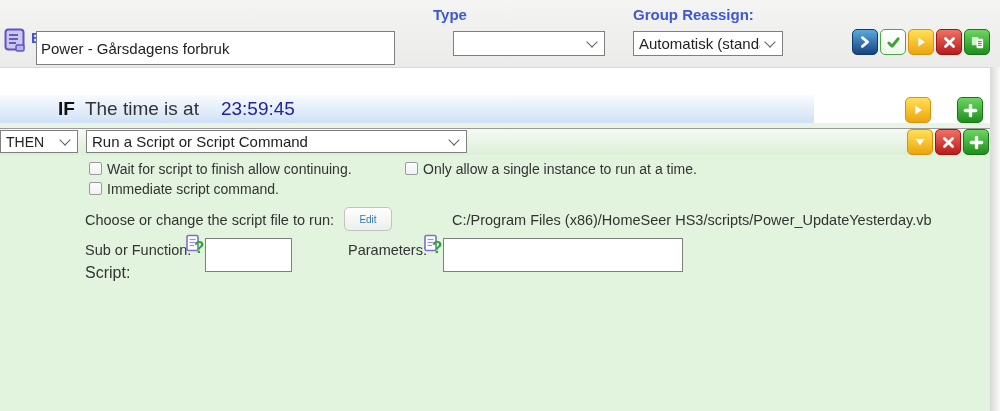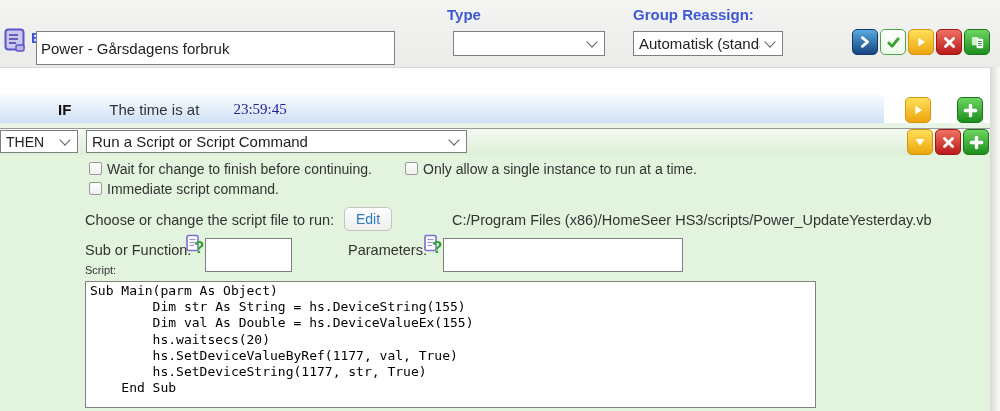--- a/index.html
+++ b/index.html
@@ -26,38 +26,38 @@
   
   .icon-btn{width:26px;height:26px;border-radius:5px;box-sizing:border-box;
     display:flex;align-items:center;justify-content:center;flex:none;cursor:pointer;}
   .b-blue {background:linear-gradient(#58aadf,#16437e);border:1px solid #0f3a6d;}
   .b-yellow{background:linear-gradient(#ffe059,#eca50d);border:1px solid #d4940c;}
   .b-red  {background:linear-gradient(#ee7263,#ba1b1b);border:1px solid #a01414;}
   .b-green{background:linear-gradient(#6ed561,#1d8f1d);border:1px solid #177717;}
   .b-check{background:linear-gradient(#ffffff,#eef7ec);border:1px solid #4aa843;}
   .btn-row{position:absolute;display:flex;gap:2px;}
   
-  .if-row{position:absolute;left:0;top:95px;width:884px;height:28px;
-    background:linear-gradient(#f8fbfe,#cfe1f6);display:flex;align-items:center;font-size:15px;gap:28px;}
+  .if-row{position:absolute;left:0;top:95px;width:814px;height:28px;
+    background:linear-gradient(#f8fbfe,#cfe1f6);display:flex;align-items:center;font-size:19px;}
   .if-kw{margin-left:58px;font-weight:bold;color:#111;}
   .if-text{margin-left:10px;color:#333;}
-  .if-time{margin-left:6px;color:#22229b;font-family:Liberation Serif, serif;}
+  .if-time{margin-left:22px;color:#22229b;}
   .strip{position:absolute;left:0;top:123px;width:990px;height:5px;background:#e9f4e6;}
   .then-band{position:absolute;left:0;top:128px;width:990px;height:27px;
     border-top:1px solid #9a9a9a;background:linear-gradient(#f5faf3,#dcefd7);box-sizing:border-box;}
   
   .content{position:absolute;left:0;top:155px;width:990px;height:256px;background:#e2f3de;}
   .right-strip{position:absolute;left:990px;top:67px;width:10px;height:344px;
     background:linear-gradient(to right,#d9d9d7,#fafaf8);}
   .checkbox{position:absolute;width:13px;height:13px;background:linear-gradient(#fdfdfd,#f1f1f1);
     border:1px solid #9a9a9a;border-radius:2px;box-sizing:border-box;}
   .plain{position:absolute;font-size:14px;color:#333;white-space:nowrap;}
   .edit-btn{position:absolute;left:344px;top:207px;width:48px;height:24px;border-radius:5px;
     background:linear-gradient(#fefefe,#eeeeec);border:1px solid #c3c3c1;box-sizing:border-box;
-    font-size:14px;color:#2f79bf;display:flex;align-items:center;justify-content:center;cursor:pointer;}
+    font-size:10px;color:#2f79bf;display:flex;align-items:center;justify-content:center;cursor:pointer;}
   .script-area{position:absolute;left:85px;top:281px;width:731px;height:127px;
     background:#fff;border:1px solid #808080;box-sizing:border-box;resize:none;overflow:hidden;
     font-family:"DejaVu Sans Mono","Liberation Mono",monospace;font-size:13px;line-height:16.2px;
     color:#000;padding:1px 4px;white-space:pre;}
   .help-ic{position:absolute;width:18px;height:21px;}
   .ev-ic{position:absolute;left:4px;top:28px;width:23px;height:25px;}
 </style>
 </head>
 <body>
 
@@ -68,21 +68,21 @@
       <rect x="1.5" y="1.5" width="18" height="20" rx="3" fill="#cbc7ee" stroke="#5c55c8" stroke-width="2"></rect>
       <line x1="5" y1="7" x2="14" y2="7" stroke="#4a44a8" stroke-width="1.6"></line>
       <line x1="5" y1="11" x2="14" y2="11" stroke="#4a44a8" stroke-width="1.6"></line>
       <line x1="5" y1="15" x2="12" y2="15" stroke="#4a44a8" stroke-width="1.6"></line>
       <rect x="12" y="17" width="8" height="6" rx="1.5" fill="#b9b4ea" stroke="#5c55c8" stroke-width="1.4"></rect>
     </svg>
 
     <div class="blue-label" style="left:31px;margin-top:23px;">Event Name:</div>
     <input class="text-input" style="left: 36px; top: 31px; width: 359px; height: 24px;" value="Power - Gårsdagens forbruk">
 
-    <div class="blue-label" style="left:447px;">Type</div>
+    <div class="blue-label" style="left:433px;">Type</div>
     <div class="fake-select" style="left:453px;top:31px;width:152px;height:25px;">
       <span class="sel-text"></span>
       <span class="chev"></span>
     </div>
 
     <div class="blue-label" style="left:633px;">Group Reassign:</div>
     <div class="fake-select" style="left:633px;top:31px;width:150px;height:25px;">
       <span class="sel-text">Automatisk (standard</span>
       <span class="chev"></span>
     </div>
@@ -164,21 +164,21 @@
     <svg width="15" height="15" viewBox="0 0 16 16">
       <line x1="8" y1="2.5" x2="8" y2="13.5" stroke="#fff" stroke-width="3.6" stroke-linecap="round"></line>
       <line x1="2.5" y1="8" x2="13.5" y2="8" stroke="#fff" stroke-width="3.6" stroke-linecap="round"></line>
     </svg>
   </div>
 
   <div class="content"></div>
   <div class="right-strip"></div>
 
   <div class="checkbox" style="left:89px;top:162px;"></div>
-  <div class="plain" style="left:107px;top:161px;">Wait for change to finish before continuing.</div>
+  <div class="plain" style="left:107px;top:161px;">Wait for script to finish allow continuing.</div>
 
   <div class="checkbox" style="left:405px;top:162px;"></div>
   <div class="plain" style="left:423px;top:161px;">Only allow a single instance to run at a time.</div>
 
   <div class="checkbox" style="left:89px;top:182px;"></div>
   <div class="plain" style="left:85px;top:212px;font-size:14.5px;">Choose or change the script file to run:</div>
 
   <div class="plain" style="left:107px;top:181px;">Immediate script command.</div>
   <div class="edit-btn">Edit</div>
   <div class="plain" style="left:408px;top:212px;font-size:14.5px;margin-left:44px;">C:/Program Files (x86)/HomeSeer HS3/scripts/Power_UpdateYesterday.vb</div>
@@ -196,22 +196,15 @@
   <div class="plain" style="left:348px;top:242px;font-size:14.5px;">Parameters:</div>
   <svg class="help-ic" style="left:424px;top:234px;" viewBox="0 0 18 21">
     <rect x="1" y="1.5" width="11" height="15" rx="1.5" fill="#fff" stroke="#7b6fd0" stroke-width="1.6"></rect>
     <line x1="3.5" y1="5.5" x2="9.5" y2="5.5" stroke="#9a92dd" stroke-width="1.2"></line>
     <line x1="3.5" y1="8.5" x2="9.5" y2="8.5" stroke="#9a92dd" stroke-width="1.2"></line>
     <line x1="3.5" y1="11.5" x2="8" y2="11.5" stroke="#9a92dd" stroke-width="1.2"></line>
     <text x="8" y="19" font-family="Liberation Sans, sans-serif" font-size="17" font-weight="bold" fill="#2fa32f">?</text>
   </svg>
   <input class="text-input" style="left: 443px; top: 238px; width: 240px; height: 23px;" value="">
 
-  <div class="plain" style="left:85px;top:264px;font-size:11px;">Script:</div>
-  <textarea class="script-area" spellcheck="false" style="">Sub Main(parm As Object)
-        Dim str As String = hs.DeviceString(155)
-        Dim val As Double = hs.DeviceValueEx(155)
-        hs.waitsecs(20)
-        hs.SetDeviceValueByRef(1177, val, True)
-        hs.SetDeviceString(1177, str, True)
-    End Sub</textarea>
+  <div class="plain" style="left:85px;top:264px;font-size:16px;">Script:</div>
 
 </div>
 
 </body></html>

